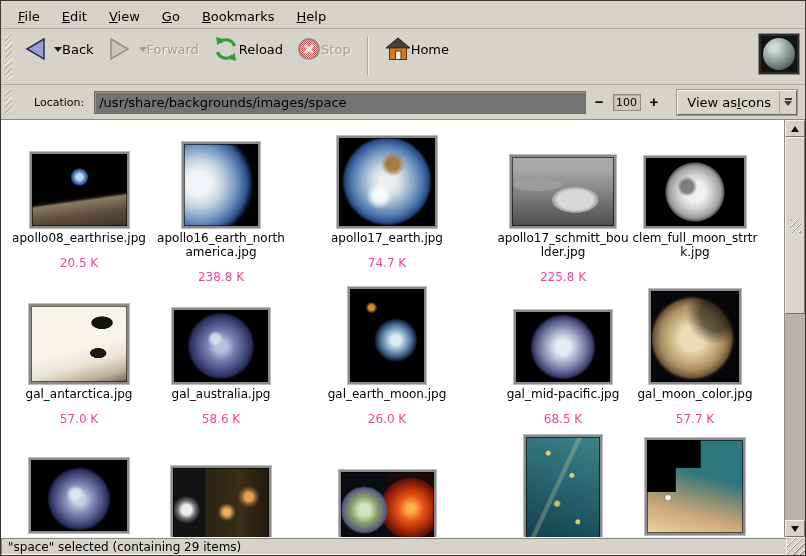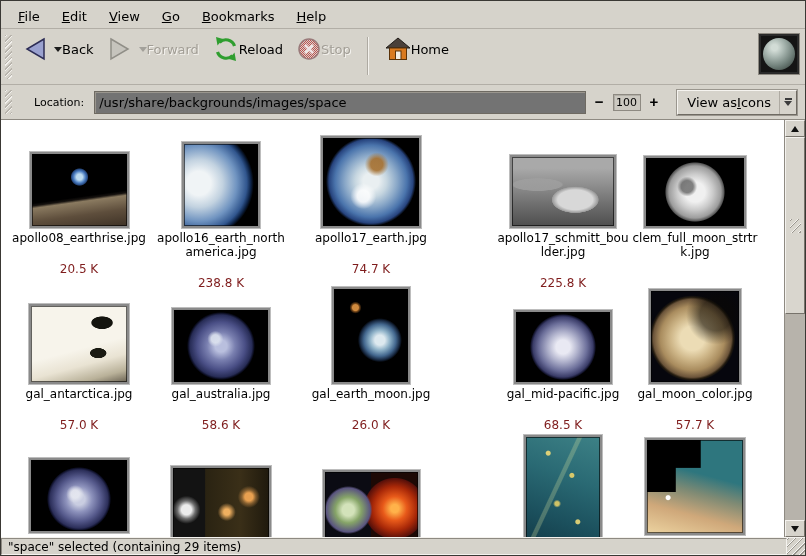--- a/index.html
+++ b/index.html
@@ -82,35 +82,35 @@
     align-items:center; justify-content:center; gap:1px;
     border-left:1px solid #aeaaa2;
   }
   .combo-arrow .bar{ width:7px; height:2px; background:#3c3c3c; }
   .combo-arrow .dn{ width:0; height:0; border-left:4px solid transparent; border-right:4px solid transparent; border-top:5px solid #3c3c3c; }
 
   
   .content{ position:relative; height:417px; background:#fff; overflow:hidden; }
   .files{ position:absolute; left:1px; top:0; right:21px; bottom:0; }
   .file{ position:absolute; width:154px; text-align:center; }
-  .col1{left:0} .col2{left:142px} .col3{left:292px} .col4{left:484px} .col5{left:616px}
+  .col1{left:0} .col2{left:142px} .col3{left:308px} .col4{left:484px} .col5{left:616px}
   .row1{top:18px} .row2{top:166px} .row3{top:313px}
   .thumbbox{ display:flex; justify-content:center; align-items:flex-end; }
   .row1 .thumbbox{ height:90px; }
   .row2 .thumbbox{ height:98px; }
   .row3 .thumbbox{ height:110px; align-items:flex-start; }
   .thumb{
     border:2px solid #8a8a8a;
     box-shadow:0 0 0 1px #bdbdbd, inset 0 0 0 1px rgba(0,0,0,.6);
   }
   .fname{
     margin:3px auto 0; max-width:134px; font-size:12px; line-height:14px;
     color:#000; word-break:break-all;
   }
-  .fsize{ margin-top:18px; font-size:12px; line-height:13px; color:#7f1d1d; }
+  .fsize{ margin-top:12px; font-size:12px; line-height:13px; color:#ec4899; }
 
   
   .t1{ width:99px; height:76px; background:
       radial-gradient(circle 9px at 50% 32%, #bcdaee 0 3px, #4a7cc0 6px, #27497f 8px, transparent 9px),
       linear-gradient(172deg, #000 0 58%, #171310 61%, #8a7a60 64%, #5e4e3c 80%, #3e3226 100%); }
   .t2{ width:78px; height:86px; background:
       radial-gradient(circle 54px at 20% 48%, #f0f4f6 0 12px, #c2d2e0 24px, #6f93c0 38px, #31568e 48px, #0e2448 52px, #000 55px); }
   .t3{ width:100px; height:92px; background:
       radial-gradient(circle 12px at 56% 30%, rgba(166,112,47,.9) 0 6px, transparent 12px),
       radial-gradient(circle 16px at 42% 66%, rgba(255,255,255,.85) 0 6px, transparent 13px),

